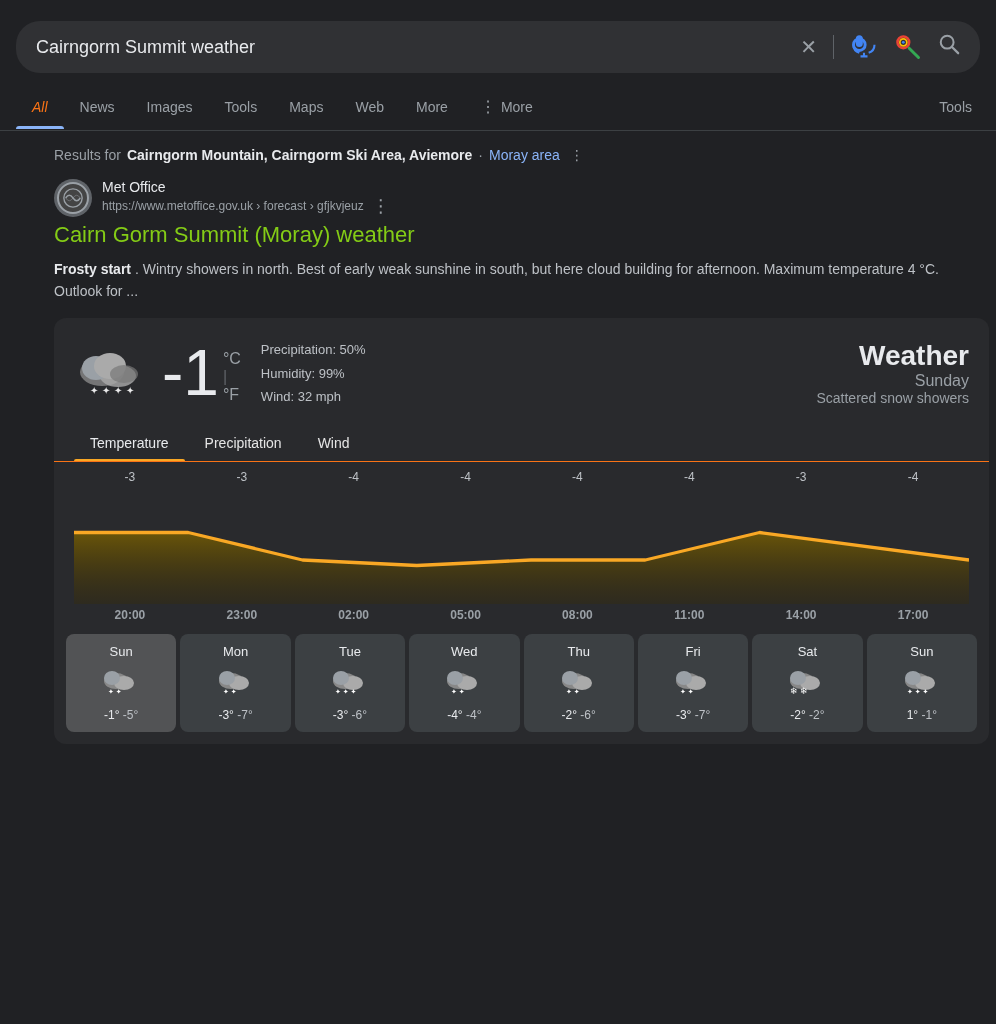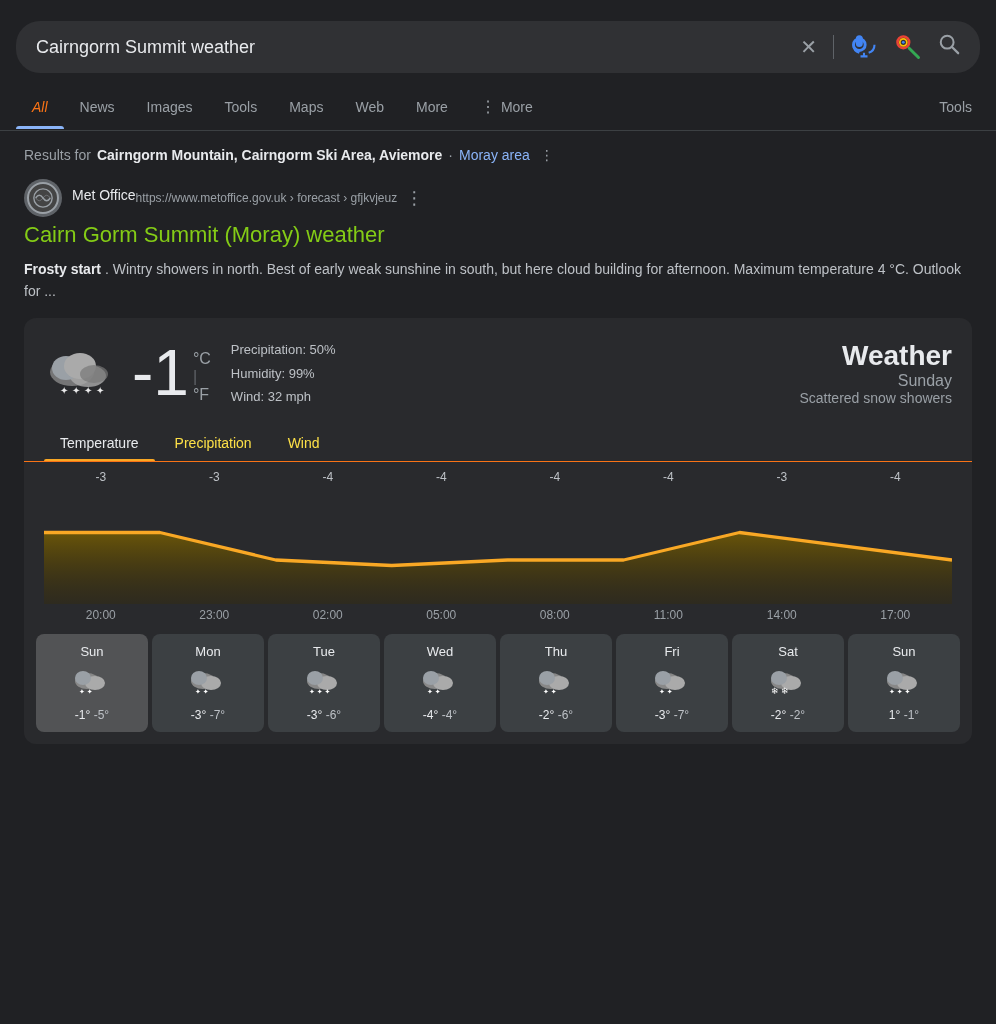--- a/index.html
+++ b/index.html
@@ -88,21 +88,22 @@
     }
     .more-btn {
       display: flex;
       align-items: center;
       gap: 4px;
     }
     .dots-icon { font-size: 16px; letter-spacing: 1px; }
 
     
     .main-content {
-      padding: 16px 24px;
+      padding: 16px 7px;
+      margin-left: 47px;
     }
 
     
     .results-for {
       font-size: 14px;
       color: #9aa0a6;
       margin-bottom: 16px;
       display: flex;
       align-items: center;
       gap: 6px;
@@ -135,21 +136,21 @@
     .source-logo-inner {
       width: 32px;
       height: 32px;
       border-radius: 50%;
       background: #444;
       border: 2px solid #9aa0a6;
       display: flex;
       align-items: center;
       justify-content: center;
     }
-    .source-info { display: flex; flex-direction: row; }
+    .source-info { display: flex; flex-direction: column; }
     .source-name { font-size: 14px; color: #e8eaed; }
     .source-url {
       font-size: 12px;
       color: #9aa0a6;
       display: flex;
       align-items: center;
       gap: 4px;
     }
     .source-menu { color: #9aa0a6; cursor: pointer; font-size: 18px; margin-left: 4px; }
 
@@ -229,21 +230,21 @@
     
     .weather-tabs {
       display: flex;
       gap: 0;
       padding: 8px 20px 0;
       border-bottom: 1px solid #f97316;
     }
     .weather-tab {
       padding: 8px 16px 10px;
       font-size: 14px;
-      color: #fde047;
+      color: #e5e5e5;
       cursor: pointer;
       position: relative;
       margin-right: 4px;
     }
     .weather-tab.active {
       color: #e8eaed;
     }
     .weather-tab.active::after {
       content: '';
       position: absolute;
@@ -275,20 +276,21 @@
       color: #bdc1c6;
       text-align: center;
       flex: 1;
     }
 
     
     .time-labels {
       display: flex;
       justify-content: flex-start;
       padding: 4px 20px;
+      font-weight: bold;
     }
     .time-label {
       font-size: 12px;
       color: #9aa0a6;
       text-align: center;
       flex: 1;
     }
 
     
     .daily-forecast {

